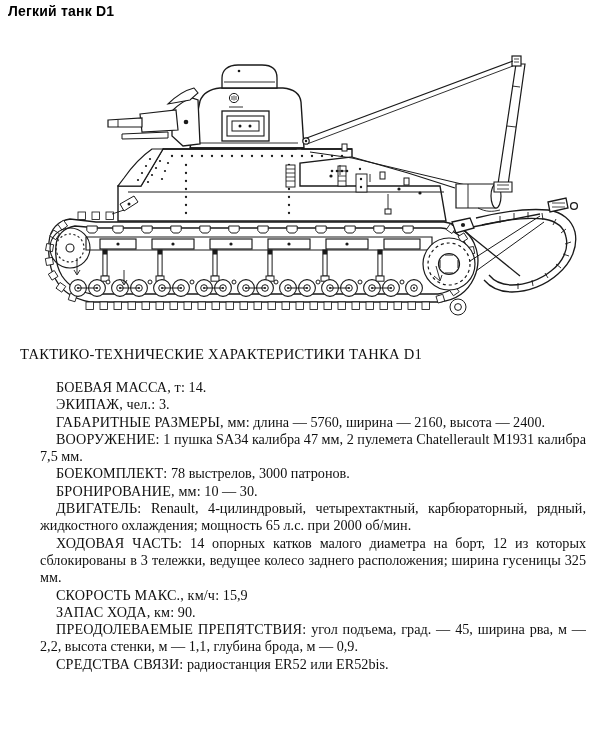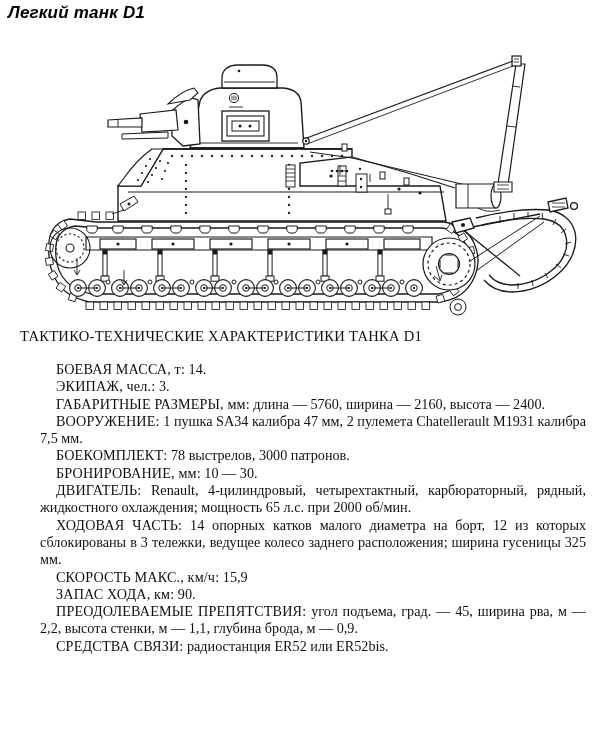--- a/index.html
+++ b/index.html
@@ -17,22 +17,21 @@
     position: relative;
   }
 
   
   #page-title {
     position: absolute;
     top: 3px;
     left: 8px;
     font-family: "Liberation Sans", "DejaVu Sans", sans-serif;
     font-weight: bold;
-    font-style: italic;
-    font-size: 17px;
+    font-size: 14px;
     letter-spacing: 0.2px;
     color: #000000;
     white-space: nowrap;
   }
 
   
   #illustration {
     position: absolute;
     top: 26px;
     left: 0;
@@ -41,21 +40,21 @@
   }
   #illustration svg {
     display: block;
     width: 600px;
     height: 300px;
   }
 
   
   #spec-block {
     position: absolute;
-    top: 328px;
+    top: 346px;
     left: 20px;
     width: 566px;
   }
   .spec-heading {
     font-size: 14.6px;
     letter-spacing: 0.25px;
     white-space: nowrap;
     margin-bottom: 16px;
   }
   .spec-list {

